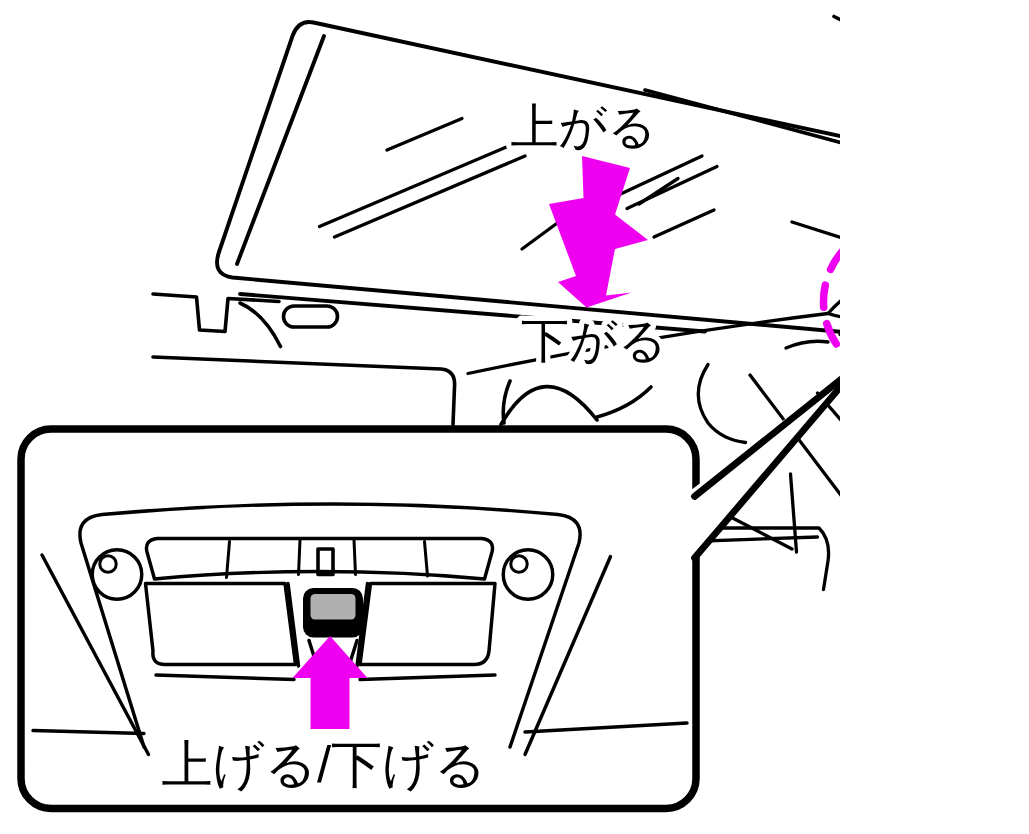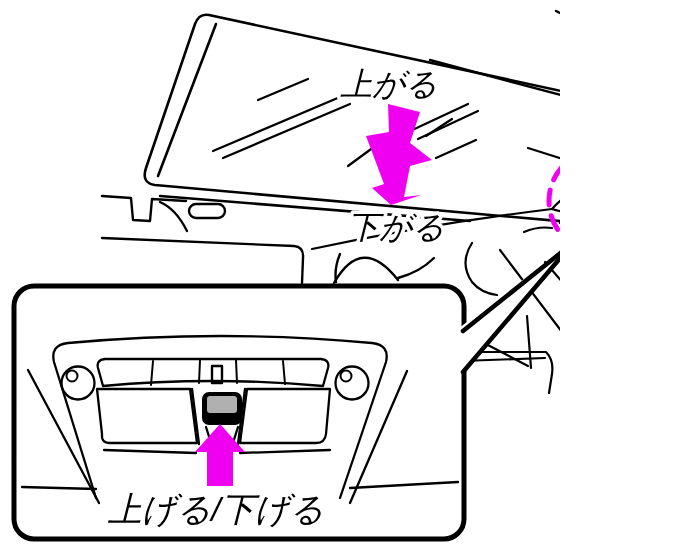--- a/index.html
+++ b/index.html
@@ -1,17 +1,17 @@
 <!DOCTYPE html>
 <html><head>
 <meta charset="utf-8">
 <style>
   html,body{margin:0;padding:0;background:#fff;}
   .stage{position:relative;width:560px;height:556px;background:#fff;overflow:hidden;
-         font-family:"Liberation Sans",sans-serif;font-style:italic;}
+         font-family:"Liberation Sans",sans-serif;}
   svg{display:block;}
   .jp-label{font-family:"Liberation Sans",sans-serif;font-weight:500;fill:#000;
             paint-order:stroke;stroke:#ffffff;stroke-width:7px;stroke-linejoin:round;}
   path,line,circle,rect,polyline{vector-effect:none;}
 </style>
 </head>
 <body>
 
 <div class="stage">
 <svg width="686" height="556" viewBox="0 0 686 556">

